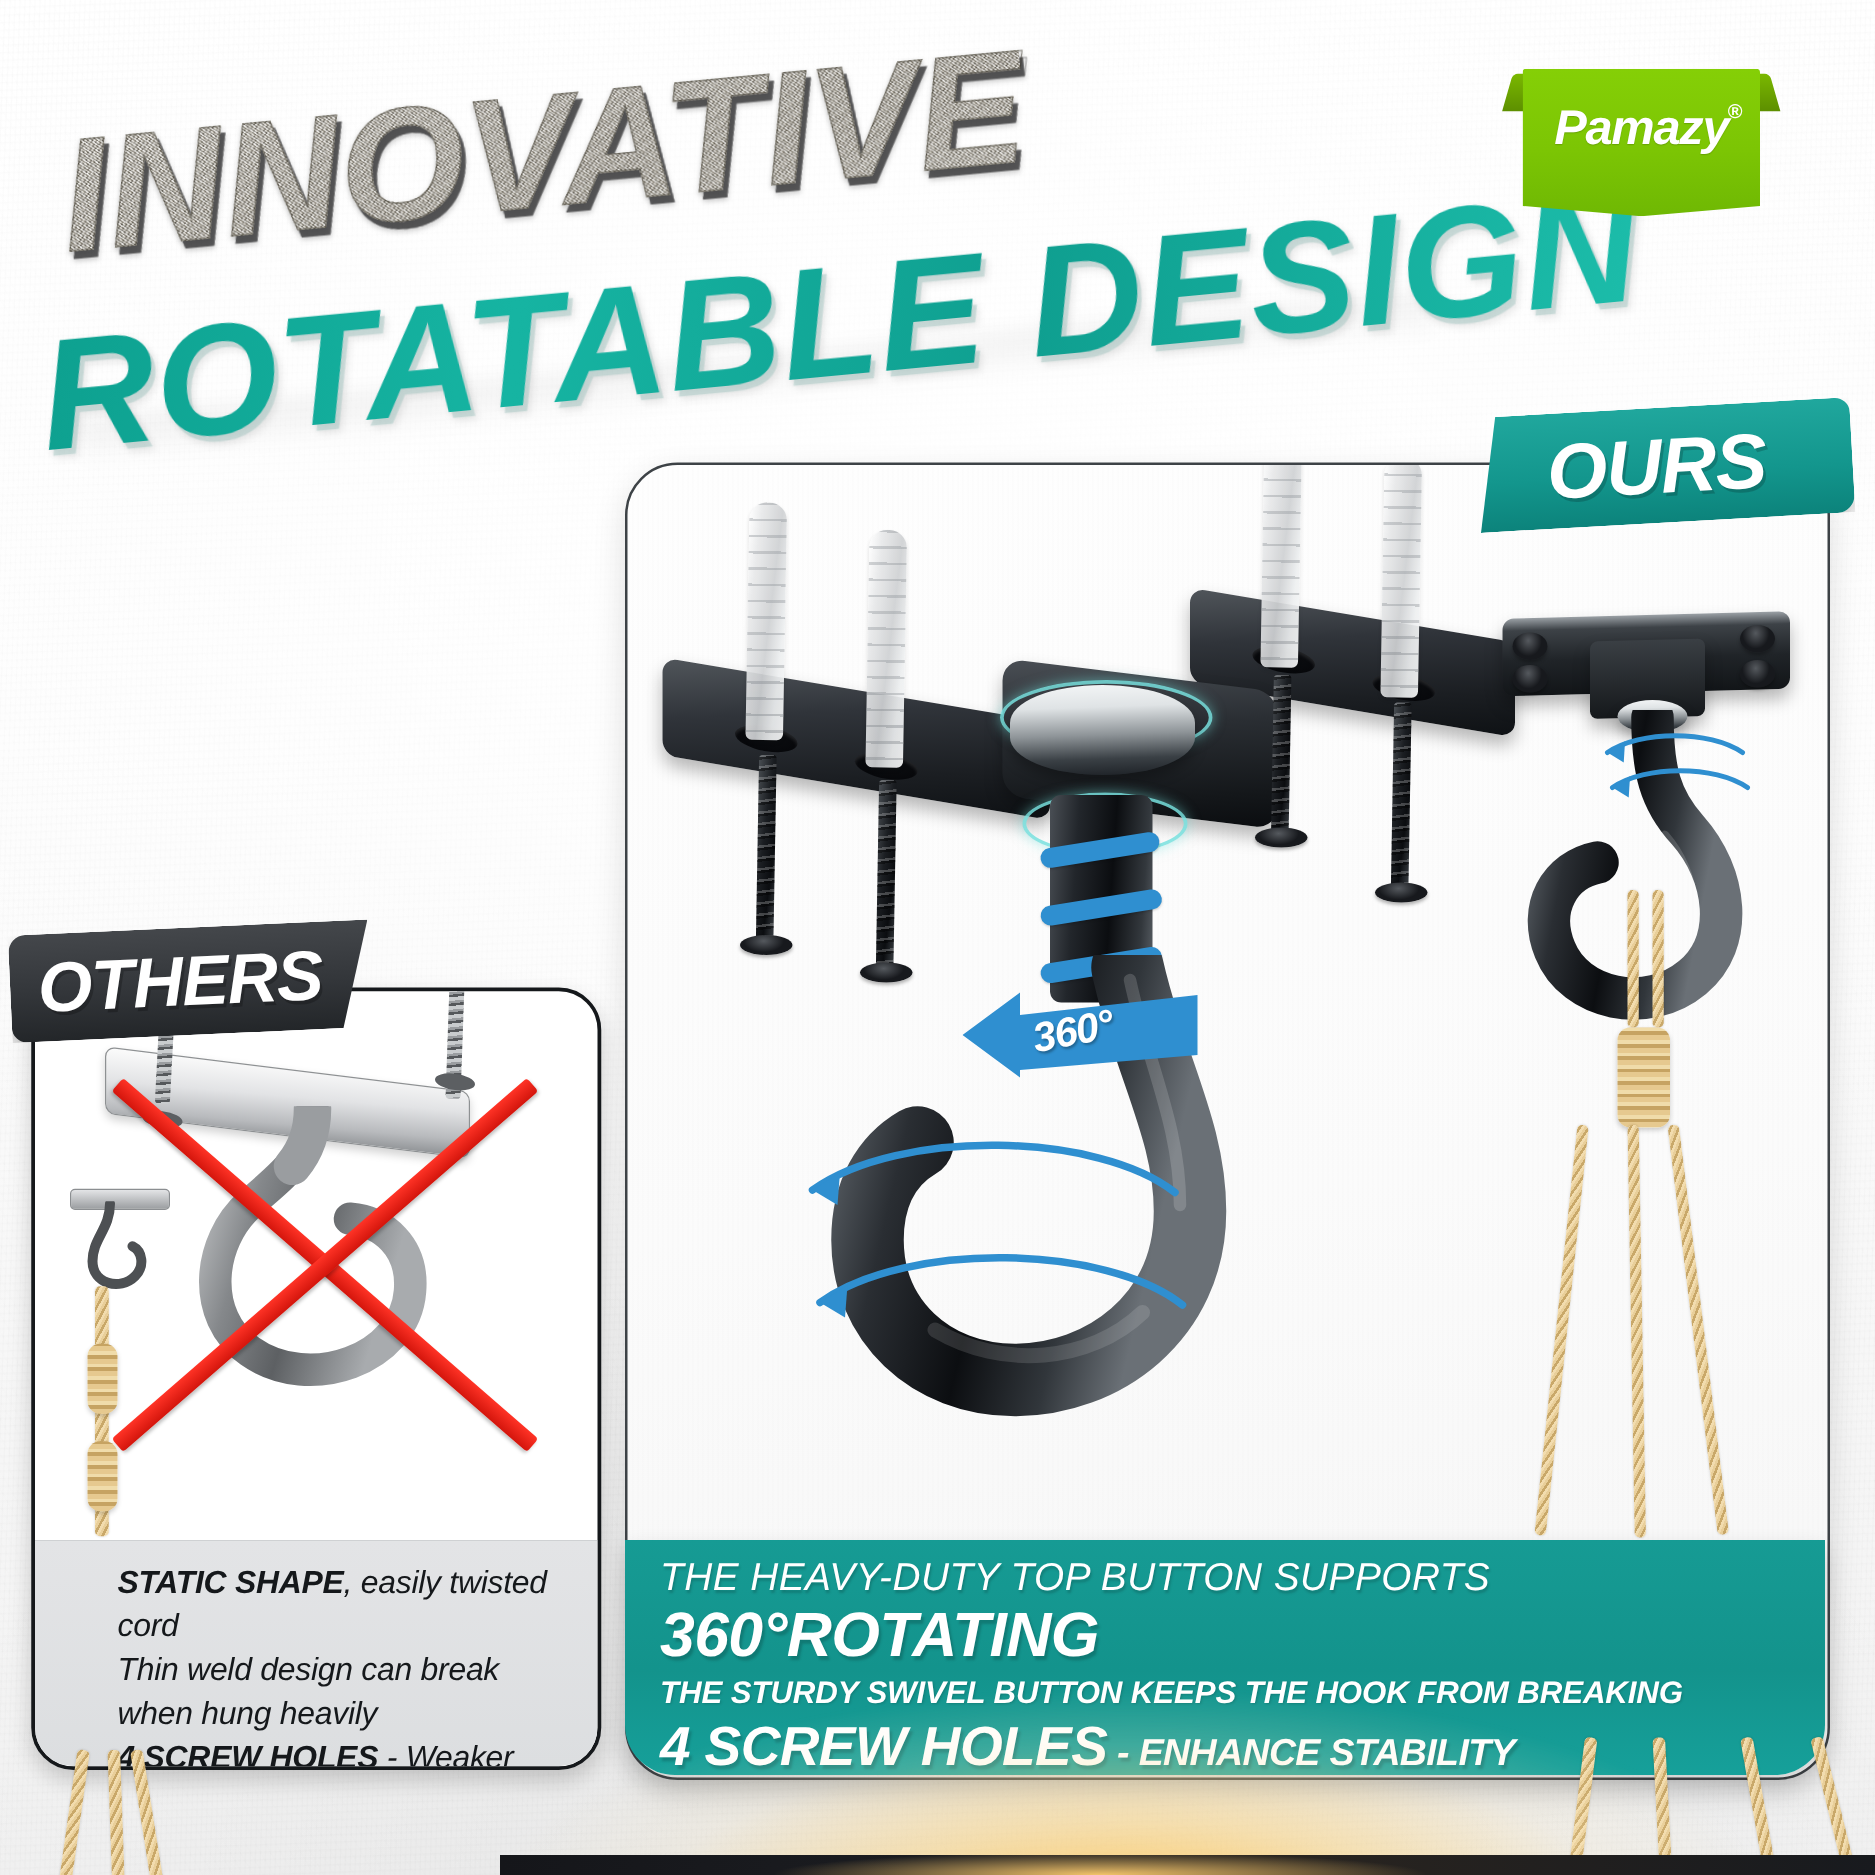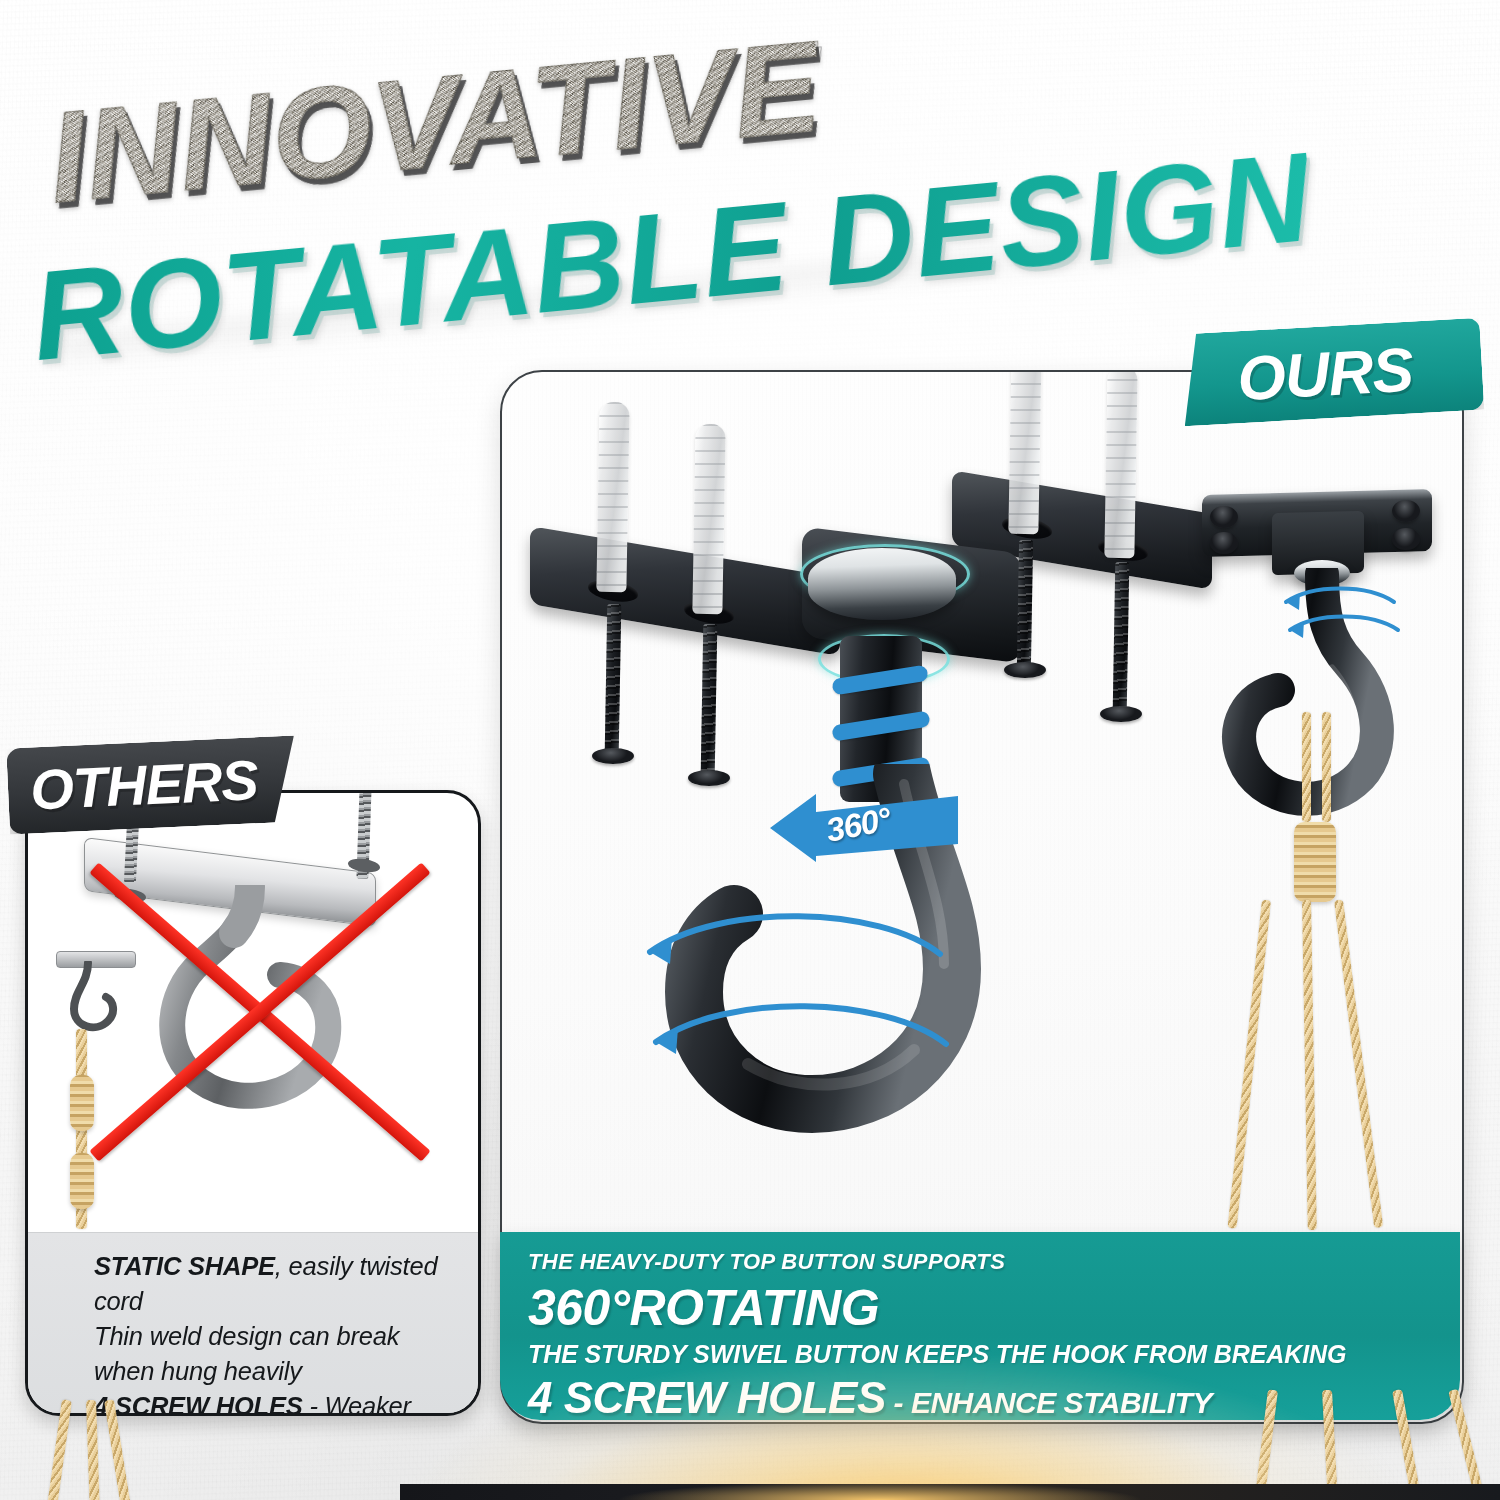--- a/index.html
+++ b/index.html
@@ -160,21 +160,21 @@
   .others-cap .inner{position:absolute;left:66px;right:12px;top:16px;}
   .others-cap b{font-weight:900;}
 
   .teal-cap{
     position:absolute;left:500px;top:1232px;width:960px;height:188px;
     background:linear-gradient(180deg,#169b94 0%,#13938c 55%,#16a09a 100%);
     border-radius:0 0 40px 40px;overflow:hidden;
     box-shadow:0 8px 18px rgba(0,0,0,.16);
   }
   .teal-cap .tc-inner{position:absolute;left:28px;right:20px;top:10px;color:#fff;}
-  .tc1{font-size:22px;font-weight:700;font-style:italic;letter-spacing:.4px;line-height:40px;
+  .tc1{font-size:31px;font-weight:400;font-style:italic;letter-spacing:.4px;line-height:40px;
        text-shadow:1px 2px 2px rgba(0,0,0,.18);}
   .tc2{font-size:50px;font-weight:900;font-style:italic;letter-spacing:-.5px;line-height:52px;
        text-shadow:2px 3px 2px rgba(0,0,0,.18);}
   .tc3{font-size:25px;font-weight:900;font-style:italic;letter-spacing:-.1px;line-height:40px;
        text-shadow:1px 1px 2px rgba(0,0,0,.16);}
   .tc4{font-size:44px;font-weight:900;font-style:italic;letter-spacing:-.5px;line-height:48px;
        text-shadow:2px 3px 2px rgba(0,0,0,.18);}
   .tc4 .small{font-size:30px;}
 
   
@@ -246,20 +246,27 @@
   <div class="bg-base"></div>
   <div class="bg-tex"></div>
   <div class="bg-vig"></div>
 
   <div class="title-wrap">
     <div class="title-shadow"></div>
     <div class="t-line t-inno">INNOVATIVE</div>
     <div class="t-line t-rot">ROTATABLE DESIGN</div>
   </div>
 
+  <div class="logo">
+    <div class="logo-tab l"></div>
+    <div class="logo-tab r"></div>
+    <div class="logo-body"></div>
+    <div class="logo-text">Pamazy</div>
+    <div class="logo-reg">®</div>
+  </div>
 
   <div class="ours-panel">
     <div class="ours-tex"></div>
 
     <div class="plate" style="left:28px;top:180px;width:310px;height:78px;transform:skewY(9.5deg);"></div>
 
     <div class="plate" style="left:450px;top:120px;width:260px;height:76px;transform:skewY(9.5deg);"></div>
 
     <div class="plate" style="left:300px;top:168px;width:220px;height:110px;border-radius:18px;transform:skewY(7deg);
                 background:linear-gradient(170deg,#4a4f55 0%,#2a2e33 40%,#14171a 80%,#0a0c0f 100%);"></div>

